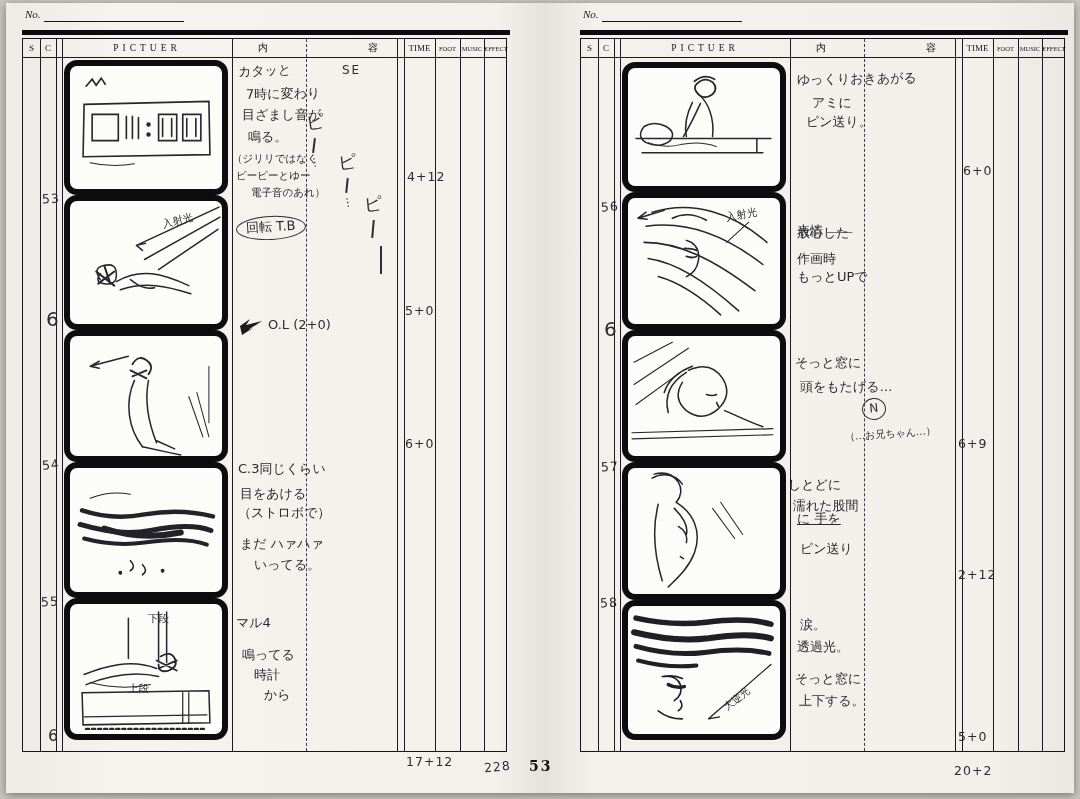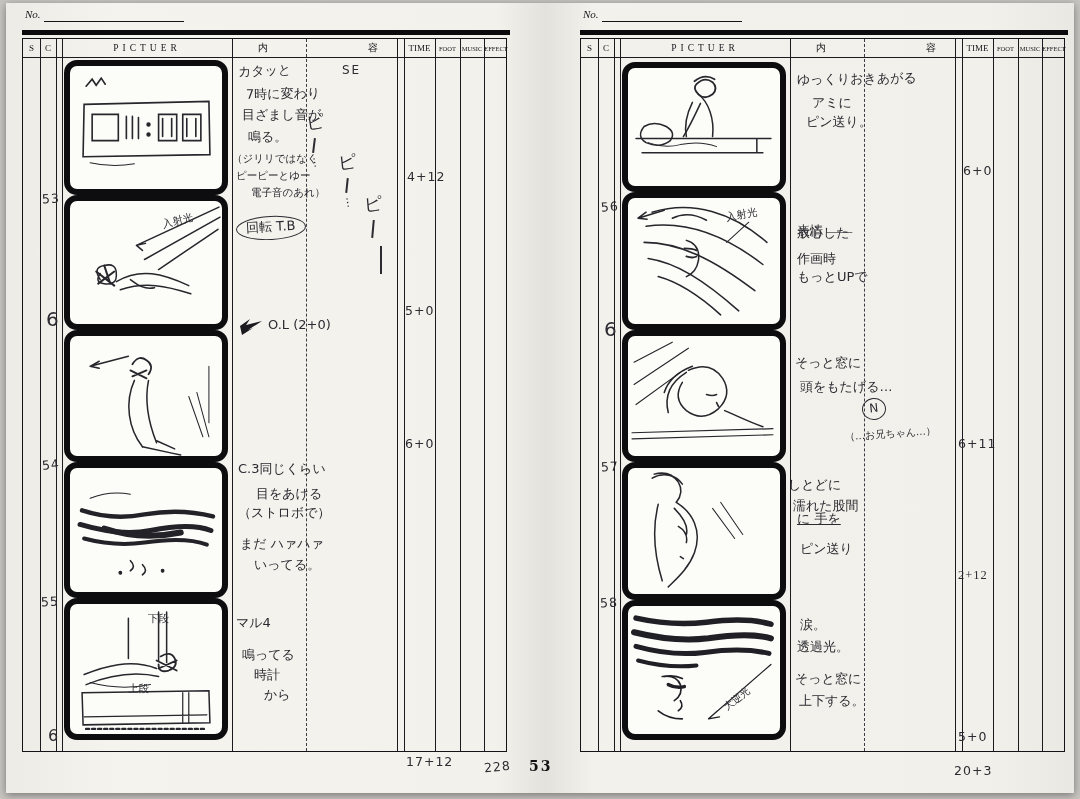--- a/index.html
+++ b/index.html
@@ -151,21 +151,21 @@
   <span class="beep-stroke" style="left:372px;top:220px;height:18px;transform:rotate(5deg);"></span>
   <span class="beep-stroke" style="left:380px;top:246px;height:28px;"></span>
 
   <span class="hw" style="left:236px;top:216px;"><span class="circle-note">回転 T.B</span></span>
   <svg style="position:absolute;left:239px;top:318px;" width="24" height="18" viewBox="0 0 24 18">
       <path d="M1,8 L11,1 L7,7 L23,3 L9,12 L14,10 L3,17 Z" fill="#1a1a1f"></path>
     </svg>
   <span class="hw" style="left:268px;top:318px;">O.L (2+0)</span>
 
   <span class="hw" style="left:238px;top:462px;">C.3同じくらい</span>
-  <span class="hw" style="left:256px;top:487px;">目をあける</span>
+  <span class="hw" style="left:240px;top:487px;">目をあける</span>
   <span class="hw" style="left:238px;top:506px;">（ストロボで）</span>
   <span class="hw" style="left:240px;top:537px;">まだ ハァハァ</span>
   <span class="hw" style="left:254px;top:558px;">いってる。</span>
 
   <span class="hw" style="left:236px;top:616px;">マル4</span>
   <span class="hw" style="left:242px;top:648px;">鳴ってる</span>
   <span class="hw" style="left:254px;top:668px;">時計</span>
   <span class="hw" style="left:264px;top:688px;">から</span>
 
   <span class="hw time" style="left:407px;top:170px;">4+12</span>
@@ -278,17 +278,17 @@
   <span class="hw" style="left:793px;top:499px;">濡れた股間</span>
   <span class="hw" style="left:797px;top:512px;text-decoration:underline;">に 手を</span>
   <span class="hw" style="left:800px;top:542px;">ピン送り</span>
 
   <span class="hw" style="left:800px;top:618px;">涙。</span>
   <span class="hw" style="left:797px;top:640px;">透過光。</span>
   <span class="hw" style="left:795px;top:672px;">そっと窓に</span>
   <span class="hw" style="left:799px;top:694px;">上下する。</span>
 
   <span class="hw time" style="left:963px;top:164px;">6+0</span>
-  <span class="hw time" style="left:958px;top:437px;">6+11</span>
-  <span class="hw time" style="left:958px;top:568px;font-family:Liberation Serif, serif;">2+12</span>
+  <span class="hw time" style="left:958px;top:437px;">6+9</span>
+  <span class="hw time" style="left:958px;top:568px;">2+12</span>
   <span class="hw time" style="left:958px;top:730px;">5+0</span>
-  <span class="hw time" style="left:954px;top:764px;">20+3</span>
+  <span class="hw time" style="left:954px;top:764px;">20+2</span>
 </div>
 
 </body></html>

